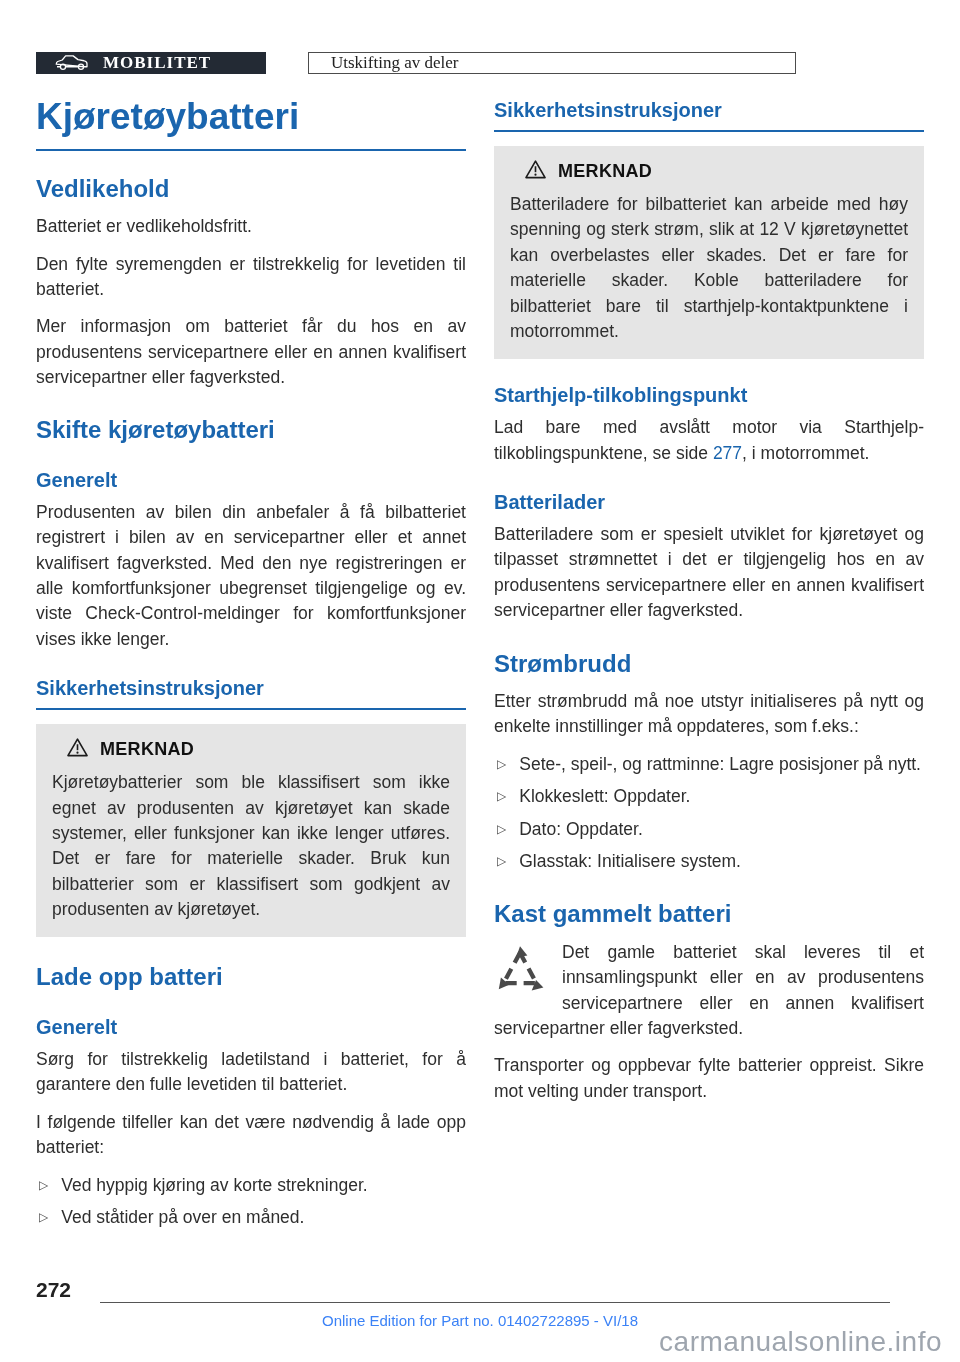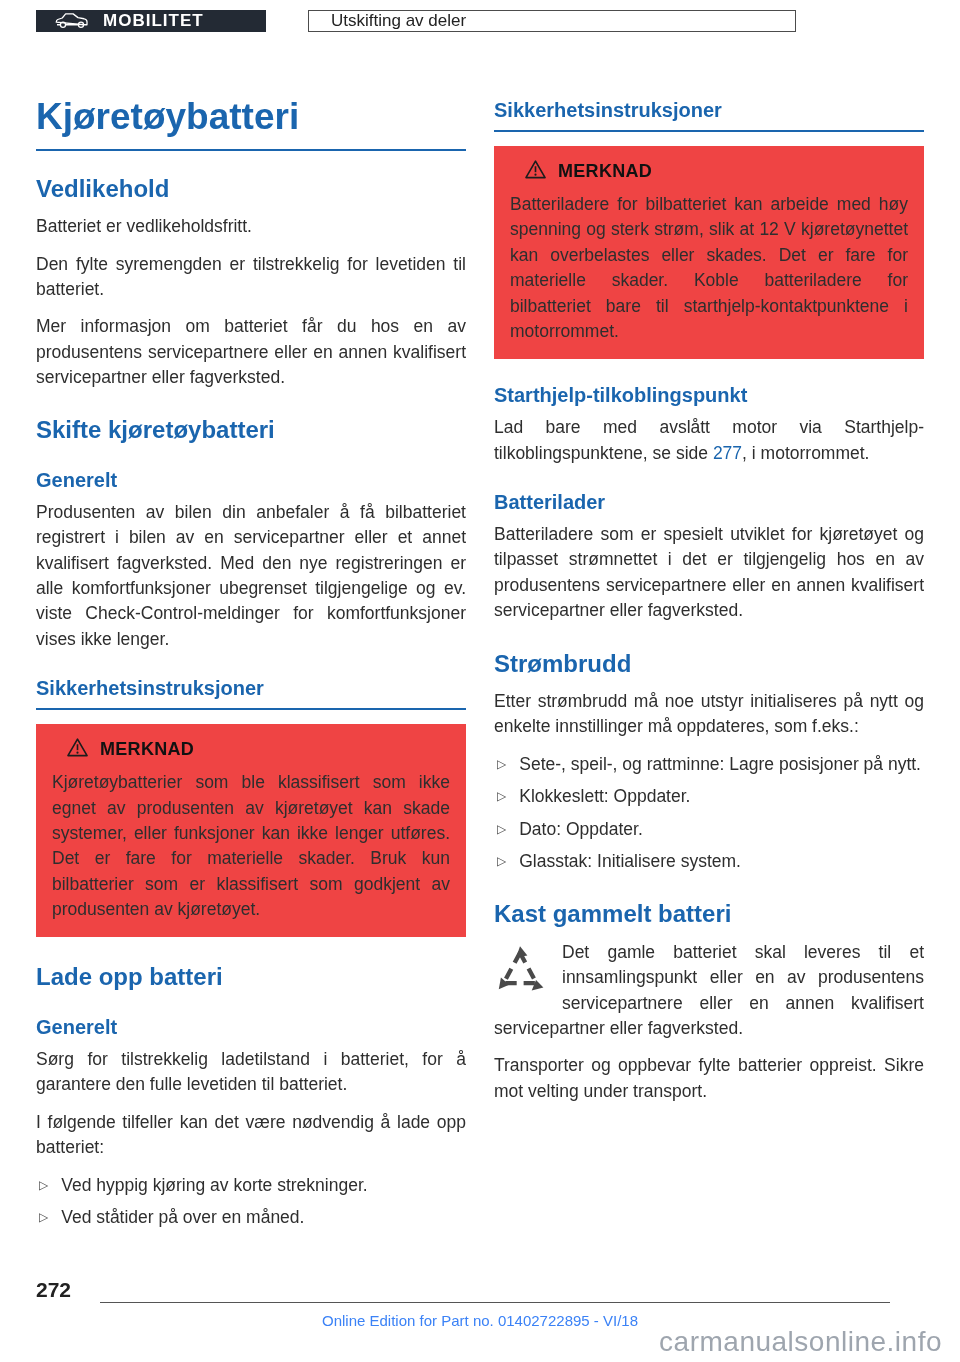--- a/index.html
+++ b/index.html
@@ -1,38 +1,38 @@
 <!DOCTYPE html>
 <html lang="no"><head>
 <meta charset="utf-8">
 <style>
   html,body{margin:0;padding:0;background:#fff;}
   .page{
     position:relative;width:960px;height:1362px;background:#ffffff;overflow:hidden;
     font-family:"Liberation Sans", sans-serif;color:#2e2e2e;
   }
   
-  .topbar{position:absolute;top:10px;left:36px;width:760px;height:64px;display:flex;align-items:flex-start;}
+  .topbar{position:absolute;top:10px;left:36px;width:760px;height:64px;display:flex;align-items:flex-end;font-family:Liberation Serif, serif;}
   .chapter-tab{width:230px;background:#232a34;color:#fff;display:flex;align-items:center;gap:13px;padding-left:18px;box-sizing:border-box;}
   .chapter-tab .label{font-size:17px;font-weight:bold;letter-spacing:1px;}
   .car-icon{display:inline-flex;align-items:center;}
   .section-box{margin-left:42px;flex:1;border:1px solid #4c4c4c;display:flex;align-items:center;padding-left:22px;font-size:17px;color:#222;box-sizing:border-box;}
   
   .columns{position:absolute;top:96px;left:36px;width:888px;display:grid;grid-template-columns:1fr 1fr;column-gap:28px;}
   .col{min-width:0;}
   h1,h2,h3{font-family:inherit;}
   h1.chapter-title{font-size:37px;line-height:1.15;color:#1a65ae;font-weight:bold;margin:0 0 24px 0;padding-bottom:10px;border-bottom:2px solid #1a65ae;}
   h2.sec{font-size:24px;color:#1a65ae;font-weight:bold;margin:26px 0 12px 0;line-height:1.15;}
   h2.first{margin-top:4px;}
   h3.sub{font-size:20px;color:#1a65ae;font-weight:bold;margin:24px 0 8px 0;line-height:1.2;}
   h3.ruled{border-bottom:2px solid #1a65ae;padding-bottom:8px;margin-bottom:14px;}
   h3.coltop{margin-top:2px;}
   p.body{font-size:17.5px;line-height:1.45;margin:0 0 12px 0;text-align:justify;}
   
-  .notice{background:#ef4444;padding:13px 16px 15px 16px;margin:2px 0 8px 0;}
+  .notice{background:#e5e5e5;padding:13px 16px 15px 16px;margin:2px 0 8px 0;}
   .notice-head{display:flex;align-items:center;gap:11px;padding-left:14px;margin-bottom:8px;}
   .notice-head .ntitle{font-size:18px;font-weight:bold;color:#111;letter-spacing:.3px;}
   .notice p.body{margin-bottom:0;}
   
   ul.tri-list{list-style:none;margin:2px 0 12px 0;padding:0;}
   ul.tri-list li{display:flex;gap:13px;margin-bottom:7px;font-size:17.5px;line-height:1.45;text-align:justify;}
   ul.tri-list .tri{flex:0 0 auto;color:#4a4a4a;font-size:12px;padding-top:4px;padding-left:3px;}
   
   .recycle{float:left;margin:5px 16px 4px 0;}
   

